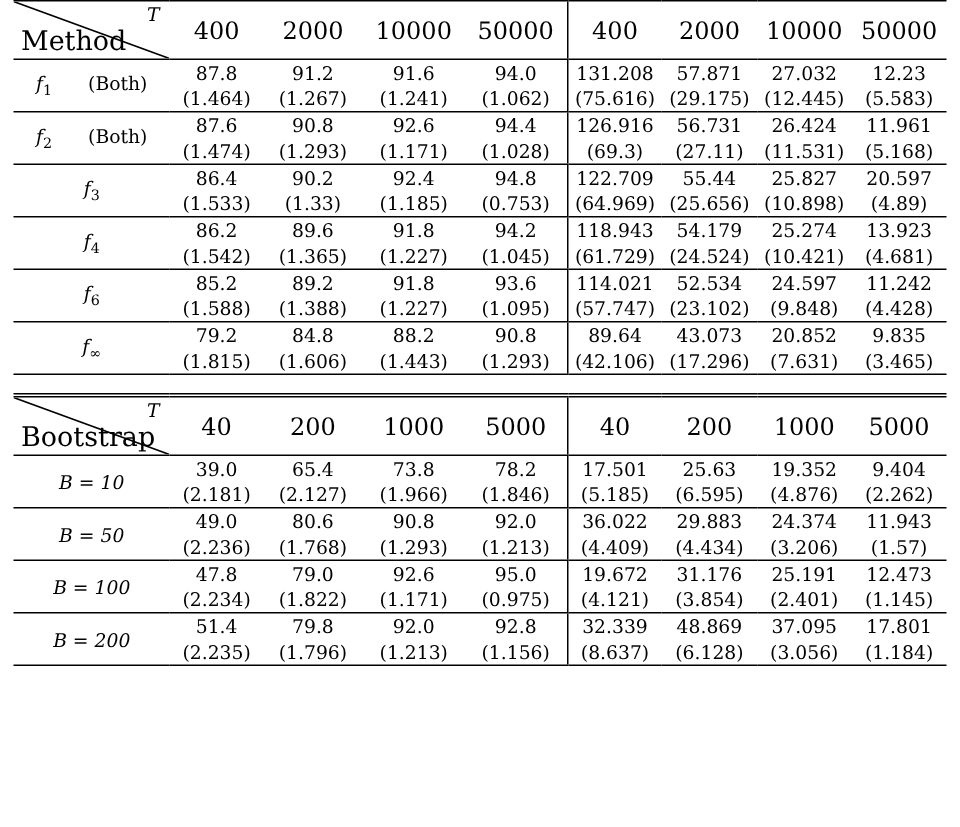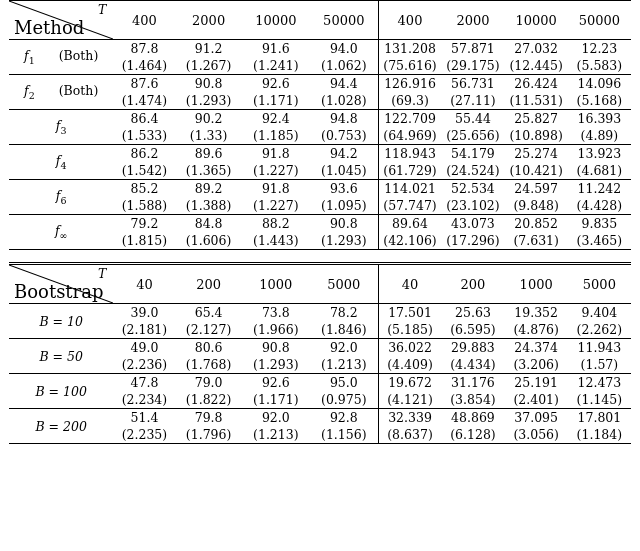--- a/index.html
+++ b/index.html
@@ -62,21 +62,21 @@
     font-size: 12.5px;
   }
   .corner .bl-lab {
     position: absolute;
     left: 5px;
     bottom: 1px;
     font-size: 18px;
   }
   .colhdr {
     height: 38px;
-    font-size: 13px;
+    font-size: 16px;
   }
 
   
   .rowlab {
     width: 104px;
     font-size: 12.5px;
     padding: 3px 0 4px 0;
   }
   .rowlab .sub {
     font-size: 9.5px;
@@ -196,21 +196,21 @@
           </td>
         <td class="cellstack">
             <span class="mean">56.731</span>
             <span class="sd">(27.11)</span>
           </td>
         <td class="cellstack">
             <span class="mean">26.424</span>
             <span class="sd">(11.531)</span>
           </td>
         <td class="cellstack">
-            <span class="mean">14.096</span>
+            <span class="mean">11.961</span>
             <span class="sd">(5.168)</span>
           </td>
       </tr>
 
       <tr class="rule-bot">
         <td class="rowlab">
           <span class="italic">f</span><span class="sub">3</span>
         </td>
         <td class="cellstack">
             <span class="mean">86.4</span>
@@ -234,21 +234,21 @@
           </td>
         <td class="cellstack">
             <span class="mean">55.44</span>
             <span class="sd">(25.656)</span>
           </td>
         <td class="cellstack">
             <span class="mean">25.827</span>
             <span class="sd">(10.898)</span>
           </td>
         <td class="cellstack">
-            <span class="mean">16.393</span>
+            <span class="mean">20.597</span>
             <span class="sd">(4.89)</span>
           </td>
       </tr>
 
       <tr class="rule-bot">
         <td class="rowlab">
           <span class="italic">f</span><span class="sub">4</span>
         </td>
         <td class="cellstack">
             <span class="mean">86.2</span>

